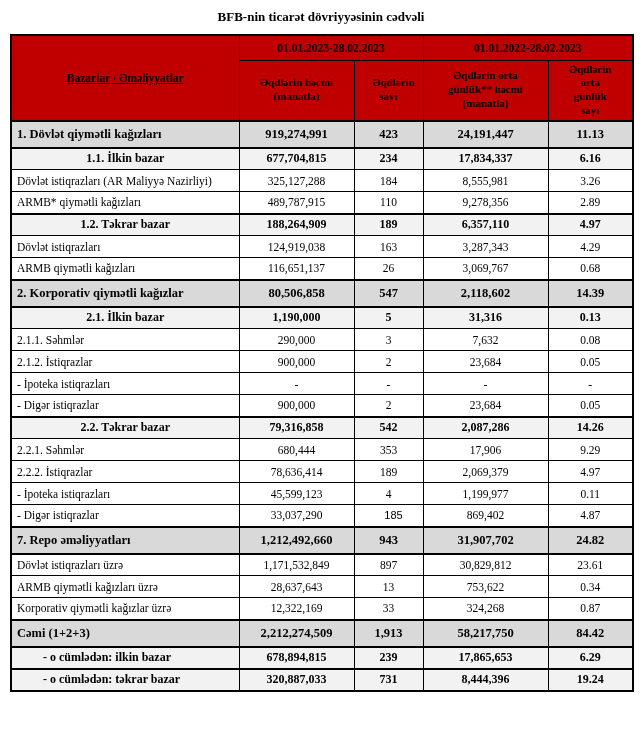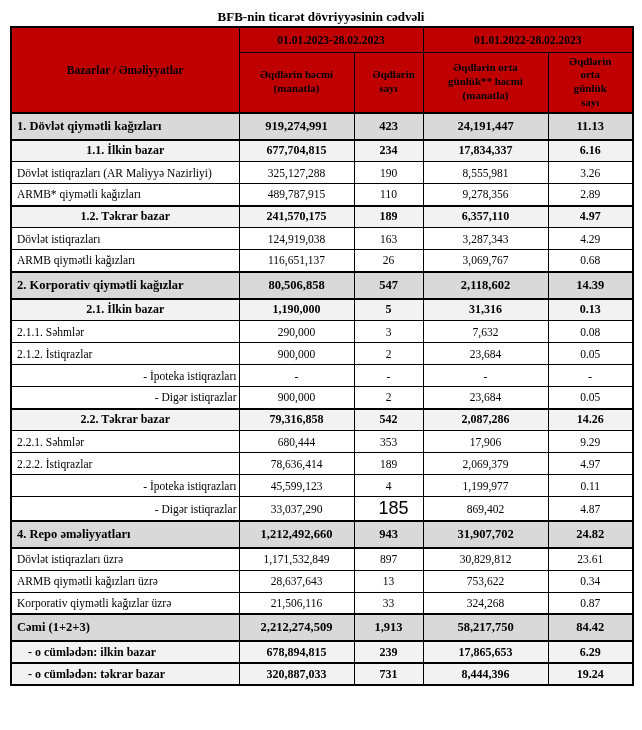--- a/index.html
+++ b/index.html
@@ -10,40 +10,40 @@
   }
   *{box-sizing:border-box;}
   html,body{margin:0;padding:0;}
   body{
     width:642px;height:730px;background:#ffffff;
     font-family:"Liberation Serif", serif;color:#000;
     overflow:hidden;
   }
   .page-title{
     text-align:center;font-weight:bold;font-size:13px;
-    padding-top:9px;height:26px;
+    padding-top:9px;height:34px;
   }
   table.data-table{
     border-collapse:collapse;table-layout:fixed;
     width:622px;margin:0 10px;
     border:2px solid var(--border);
   }
   th,td{
     border:1px solid var(--border);
     vertical-align:middle;
     overflow:hidden;
   }
   thead th{
     background:var(--header-bg);
     color:#000;font-weight:bold;text-align:center;
     padding:2px 18px;
   }
   thead tr.group-row th{height:25px;font-size:11.5px;}
   thead tr.sub-row th{height:33px;font-size:11px;line-height:1.25;}
-  thead th.markets{font-size:12px;}
+  thead th.markets{font-size:12px;text-decoration:underline;}
   thead tr.sub-row th{border-bottom:2px solid var(--border);}
   th.markets{border-bottom:2px solid var(--border);}
 
   tbody td{font-size:11.5px;background:#ffffff;}
   tbody td.label{
     text-align:left;padding:1px 2px 1px 5px;white-space:nowrap;height:22px;
   }
   tbody td.val{text-align:center;padding:1px 2px;}
 
   tr.section td{
@@ -55,25 +55,25 @@
   tr.subsection td{
     background:var(--subsection-bg);font-weight:bold;font-size:12px;
     border-top:2px solid var(--border);
   }
   tr.subsection td.label{text-align:center;padding-left:2px;}
 
   tr.subsection-left td{
     background:var(--subsection-bg);font-weight:bold;font-size:12px;
     border-top:2px solid var(--border);
   }
-  tr.subsection-left td.label{padding-left:16px;margin-left:45px;}
-
-  tr.detail-dash td.label{text-align:right;}
-
-  td.val.sans{font-family:"Liberation Sans", sans-serif;font-size:18px;padding-left:12px;}
+  tr.subsection-left td.label{padding-left:31px;margin-left:45px;}
+
+  tr.detail-dash td.label{}
+
+  td.val.sans{font-family:"Liberation Sans", sans-serif;font-size:11px;padding-left:12px;}
 
   .footnotes{margin:2px 0 0 10px;font-size:10.5px;line-height:13px;}
 </style>
 </head>
 <body>
 
 <div class="page-title">BFB-nin ticarət dövriyyəsinin cədvəli</div>
 
 <table class="data-table">
   <colgroup>
@@ -107,34 +107,34 @@
       <tr class="subsection">
         <td class="label">1.1. İlkin bazar</td>
         <td class="val">677,704,815</td>
         <td class="val">234</td>
         <td class="val">17,834,337</td>
         <td class="val">6.16</td>
       </tr>
       <tr class="detail">
         <td class="label">Dövlət istiqrazları (AR Maliyyə Nazirliyi)</td>
         <td class="val">325,127,288</td>
-        <td class="val">190</td>
+        <td class="val">184</td>
         <td class="val">8,555,981</td>
         <td class="val">3.26</td>
       </tr>
       <tr class="detail">
         <td class="label">ARMB* qiymətli kağızları</td>
         <td class="val">489,787,915</td>
         <td class="val">110</td>
         <td class="val">9,278,356</td>
         <td class="val">2.89</td>
       </tr>
       <tr class="subsection">
         <td class="label">1.2. Təkrar bazar</td>
-        <td class="val">241,570,175</td>
+        <td class="val">188,264,909</td>
         <td class="val">189</td>
         <td class="val">6,357,110</td>
         <td class="val">4.97</td>
       </tr>
       <tr class="detail">
         <td class="label">Dövlət istiqrazları</td>
         <td class="val">124,919,038</td>
         <td class="val">163</td>
         <td class="val">3,287,343</td>
         <td class="val">4.29</td>
@@ -217,21 +217,21 @@
         <td class="val">0.11</td>
       </tr>
       <tr class="detail-dash">
         <td class="label">- Digər istiqrazlar</td>
         <td class="val">33,037,290</td>
         <td class="val sans">185</td>
         <td class="val">869,402</td>
         <td class="val">4.87</td>
       </tr>
       <tr class="section">
-        <td class="label">4. Repo əməliyyatları</td>
+        <td class="label">7. Repo əməliyyatları</td>
         <td class="val">1,212,492,660</td>
         <td class="val">943</td>
         <td class="val">31,907,702</td>
         <td class="val">24.82</td>
       </tr>
       <tr class="detail">
         <td class="label">Dövlət istiqrazları üzrə</td>
         <td class="val">1,171,532,849</td>
         <td class="val">897</td>
         <td class="val">30,829,812</td>
@@ -239,21 +239,21 @@
       </tr>
       <tr class="detail">
         <td class="label">ARMB qiymətli kağızları üzrə</td>
         <td class="val">28,637,643</td>
         <td class="val">13</td>
         <td class="val">753,622</td>
         <td class="val">0.34</td>
       </tr>
       <tr class="detail">
         <td class="label">Korporativ qiymətli kağızlar üzrə</td>
-        <td class="val">21,506,116</td>
+        <td class="val">12,322,169</td>
         <td class="val">33</td>
         <td class="val">324,268</td>
         <td class="val">0.87</td>
       </tr>
       <tr class="section">
         <td class="label">Cəmi (1+2+3)</td>
         <td class="val">2,212,274,509</td>
         <td class="val">1,913</td>
         <td class="val">58,217,750</td>
         <td class="val">84.42</td>

